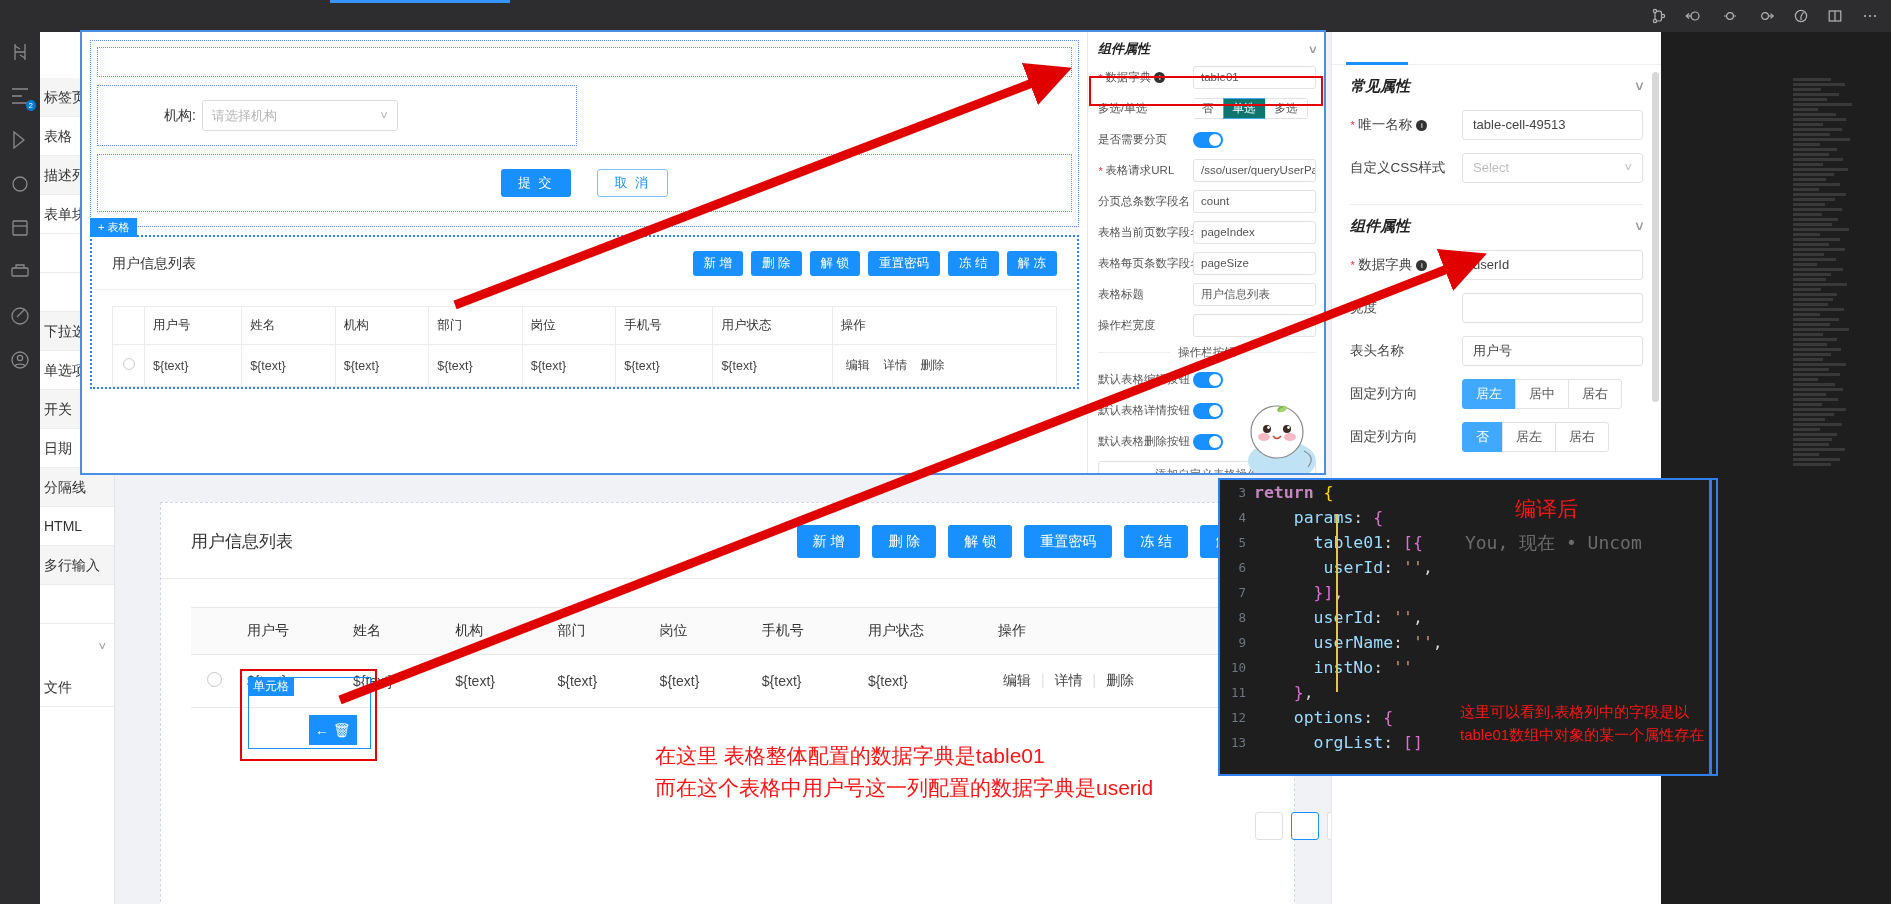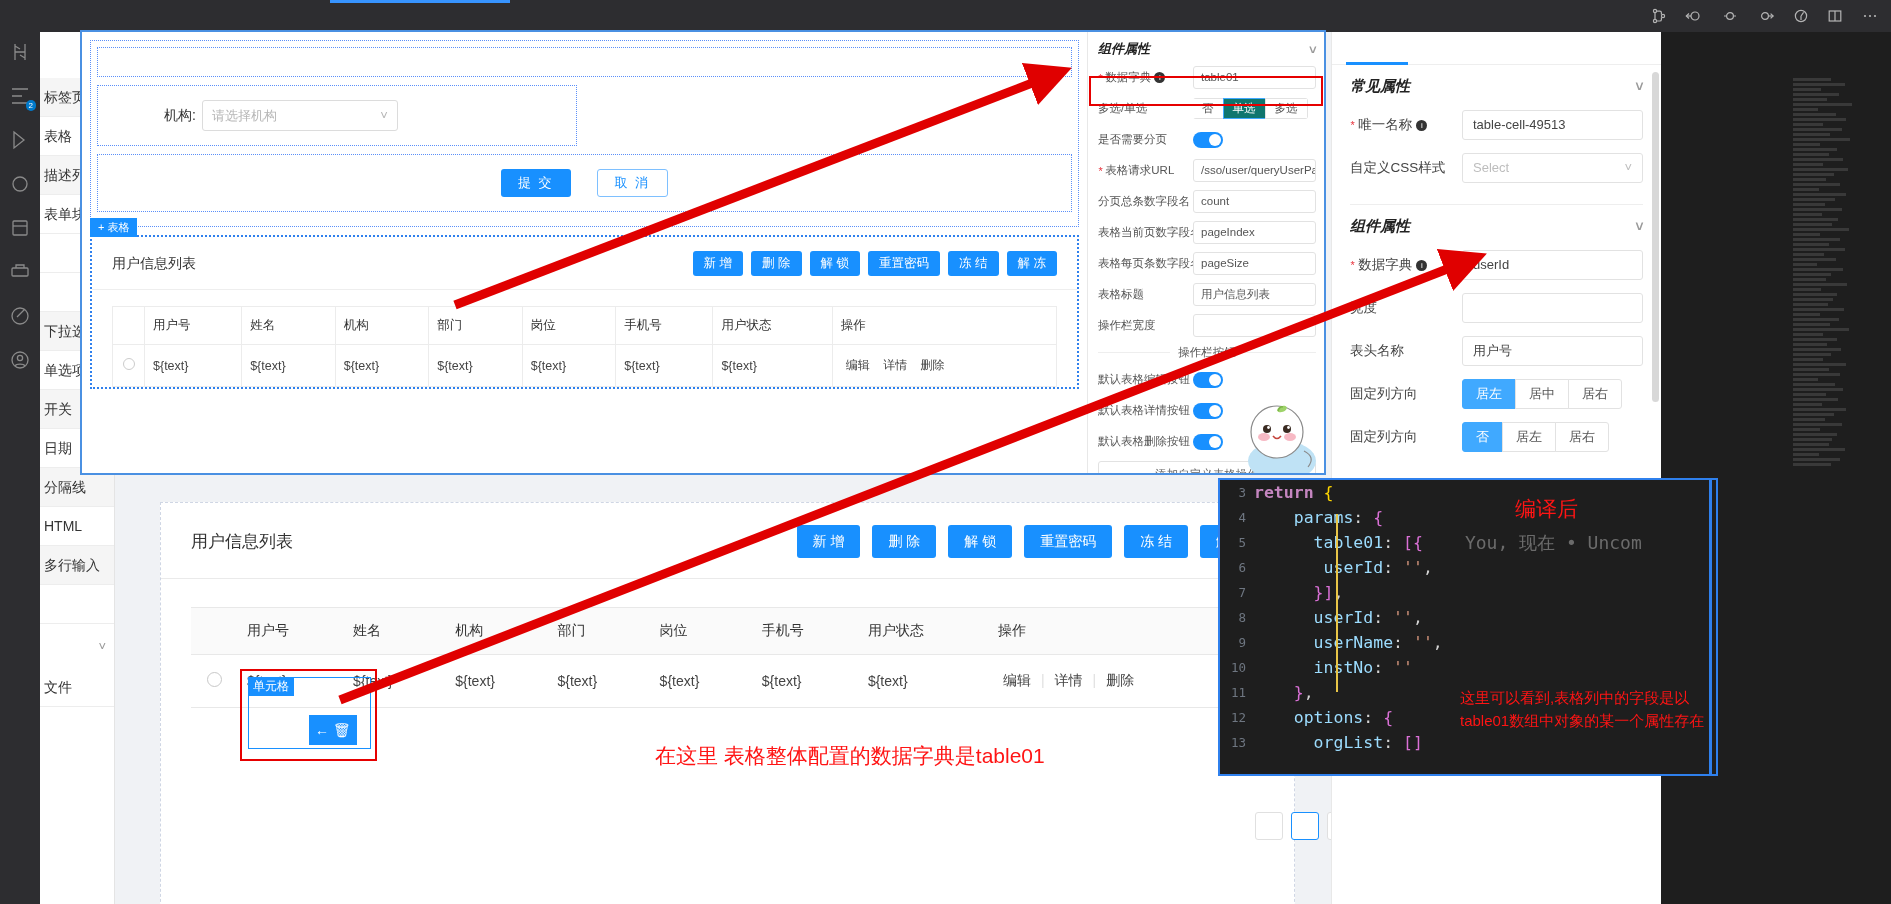--- a/index.html
+++ b/index.html
@@ -228,21 +228,21 @@
     position:absolute; left:655px; top:740px; z-index:71;
     color:#ff1414; font-size:21px; line-height:32px; white-space:nowrap;
     font-family:"Liberation Sans","DejaVu Sans",sans-serif;
   }
   #ann-compiled {
     position:absolute; left:1515px; top:495px; z-index:72;
     color:#ff1414; font-size:21px;
     font-family:"Liberation Sans","DejaVu Sans",sans-serif;
   }
   #ann-code-note {
-    position:absolute; left:1460px; top:686px; z-index:72;
+    position:absolute; left:1460px; top:700px; z-index:72;
     color:#ff1414; font-size:15px; line-height:23px; white-space:nowrap;
     font-family:"Liberation Sans","DejaVu Sans",sans-serif;
   }
 
   
   #pager { position:absolute; left:1140px; top:780px; display:flex; gap:8px; z-index:22; }
   #pager div { width:28px; height:28px; border:1px solid #e0e0e0; border-radius:3px; background:#fff; }
   #pager div.on { border-color:#1890ff; }
 
   #canvas-topstub { position:absolute; left:160px; top:478px; width:1020px; height:16px; background:#fff; border:1px dashed #d6dcea; }
@@ -802,20 +802,21 @@
 
   <div id="ann-compiled">编译后</div>
 
   <div id="ann-code-note">
     <div>这里可以看到,表格列中的字段是以</div>
     <div>table01数组中对象的某一个属性存在</div>
   </div>
 
   <div id="ann-bottom">
     <div>在这里 表格整体配置的数据字典是table01</div>
+    <div>而在这个表格中用户号这一列配置的数据字典是userid</div>
   </div>
 
   <svg id="arrows" width="1891" height="904" viewBox="0 0 1891 904">
     <defs>
       <marker id="arrowhead" markerWidth="5" markerHeight="5" refX="1.2" refY="2.5" orient="auto">
         <polygon points="0 0, 5 2.5, 0 5" fill="#e00000"></polygon>
       </marker>
     </defs>
     <line x1="455" y1="305" x2="1040" y2="80" stroke="#e00000" stroke-width="9" marker-end="url(#arrowhead)"></line>
     <line x1="340" y1="700" x2="1455" y2="266" stroke="#e00000" stroke-width="9" marker-end="url(#arrowhead)"></line>

